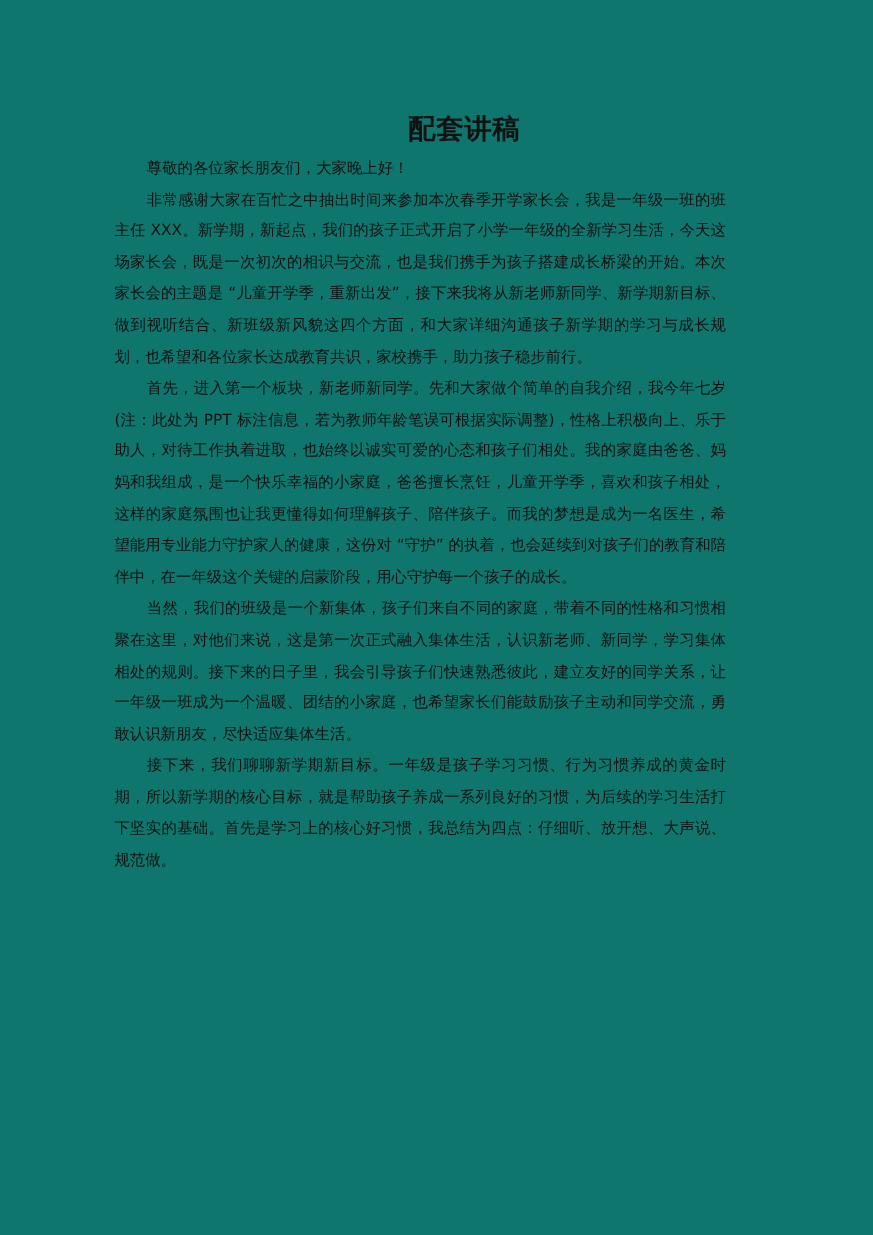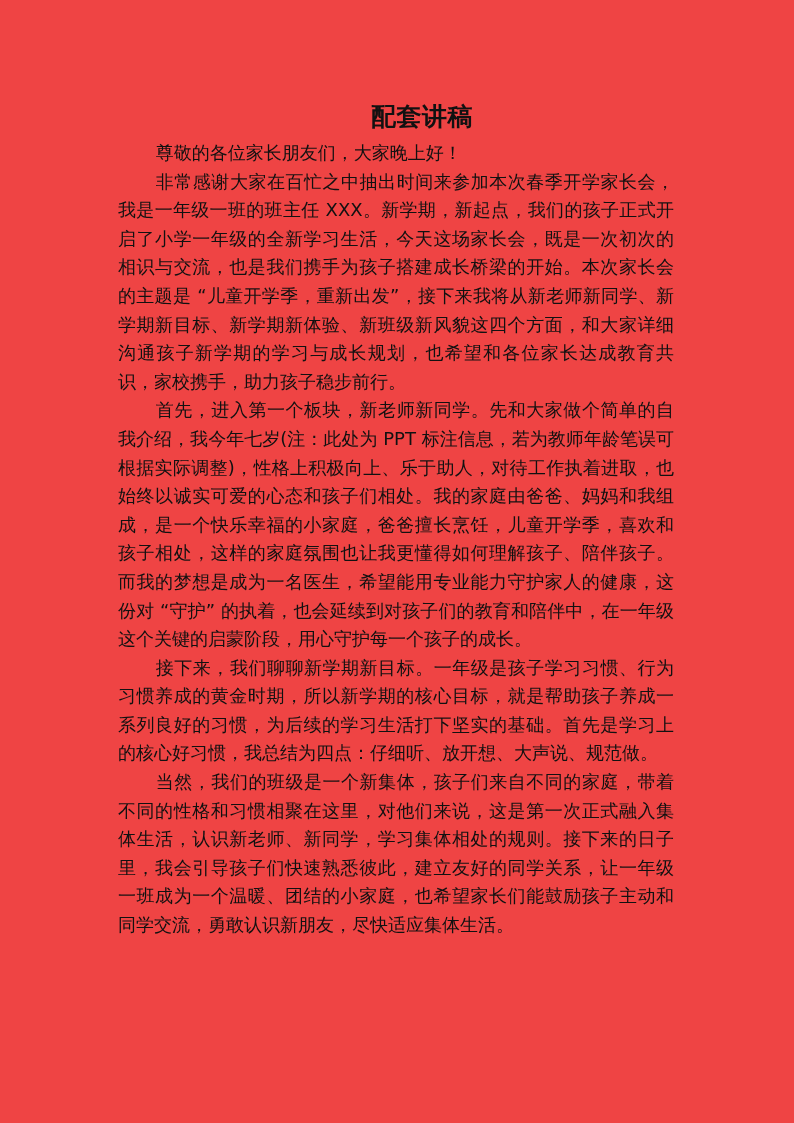--- a/index.html
+++ b/index.html
@@ -13,55 +13,55 @@
       position: relative;
       overflow: hidden;
       font-family: "DejaVu Sans", sans-serif;
       color: #111111;
     }
     .page {
       position: absolute;
       left: 0; top: 0;
       width: 794px;
       height: 1123px;
-      background: #ef4444;
+      background: #0f766e;
     }
     .title {
       position: absolute;
       left: 0;
       width: 844px;
       top: 100px;
       text-align: center;
       font-size: 25px;
       font-weight: bold;
       line-height: 34px;
       letter-spacing: 0.5px;
       color: #111;
     }
     .body {
       position: absolute;
-      left: 118px;
+      left: 104px;
       top: 139px;
       width: 556px;
-      font-size: 18px;
+      font-size: 14px;
       line-height: 28.6px;
       text-align: justify;
       text-justify: inter-character;
       color: #111;
     }
     .body p {
       margin: 0;
       text-indent: 2.1em;
     }
   </style>
 </head>
 <body>
 
 <div class="page">
   <div class="title">配套讲稿</div>
   <div class="body">
     <p>尊敬的各位家长朋友们，大家晚上好！</p>
-    <p>非常感谢大家在百忙之中抽出时间来参加本次春季开学家长会，我是一年级一班的班主任 XXX。新学期，新起点，我们的孩子正式开启了小学一年级的全新学习生活，今天这场家长会，既是一次初次的相识与交流，也是我们携手为孩子搭建成长桥梁的开始。本次家长会的主题是 “儿童开学季，重新出发”，接下来我将从新老师新同学、新学期新目标、新学期新体验、新班级新风貌这四个方面，和大家详细沟通孩子新学期的学习与成长规划，也希望和各位家长达成教育共识，家校携手，助力孩子稳步前行。</p>
+    <p>非常感谢大家在百忙之中抽出时间来参加本次春季开学家长会，我是一年级一班的班主任 XXX。新学期，新起点，我们的孩子正式开启了小学一年级的全新学习生活，今天这场家长会，既是一次初次的相识与交流，也是我们携手为孩子搭建成长桥梁的开始。本次家长会的主题是 “儿童开学季，重新出发”，接下来我将从新老师新同学、新学期新目标、做到视听结合、新班级新风貌这四个方面，和大家详细沟通孩子新学期的学习与成长规划，也希望和各位家长达成教育共识，家校携手，助力孩子稳步前行。</p>
     <p>首先，进入第一个板块，新老师新同学。先和大家做个简单的自我介绍，我今年七岁(注：此处为 PPT 标注信息，若为教师年龄笔误可根据实际调整)，性格上积极向上、乐于助人，对待工作执着进取，也始终以诚实可爱的心态和孩子们相处。我的家庭由爸爸、妈妈和我组成，是一个快乐幸福的小家庭，爸爸擅长烹饪，儿童开学季，喜欢和孩子相处，这样的家庭氛围也让我更懂得如何理解孩子、陪伴孩子。而我的梦想是成为一名医生，希望能用专业能力守护家人的健康，这份对 “守护” 的执着，也会延续到对孩子们的教育和陪伴中，在一年级这个关键的启蒙阶段，用心守护每一个孩子的成长。</p>
+    <p>当然，我们的班级是一个新集体，孩子们来自不同的家庭，带着不同的性格和习惯相聚在这里，对他们来说，这是第一次正式融入集体生活，认识新老师、新同学，学习集体相处的规则。接下来的日子里，我会引导孩子们快速熟悉彼此，建立友好的同学关系，让一年级一班成为一个温暖、团结的小家庭，也希望家长们能鼓励孩子主动和同学交流，勇敢认识新朋友，尽快适应集体生活。</p>
     <p>接下来，我们聊聊新学期新目标。一年级是孩子学习习惯、行为习惯养成的黄金时期，所以新学期的核心目标，就是帮助孩子养成一系列良好的习惯，为后续的学习生活打下坚实的基础。首先是学习上的核心好习惯，我总结为四点：仔细听、放开想、大声说、规范做。</p>
-    <p>当然，我们的班级是一个新集体，孩子们来自不同的家庭，带着不同的性格和习惯相聚在这里，对他们来说，这是第一次正式融入集体生活，认识新老师、新同学，学习集体相处的规则。接下来的日子里，我会引导孩子们快速熟悉彼此，建立友好的同学关系，让一年级一班成为一个温暖、团结的小家庭，也希望家长们能鼓励孩子主动和同学交流，勇敢认识新朋友，尽快适应集体生活。</p>
   </div>
 </div>
 
 </body></html>

